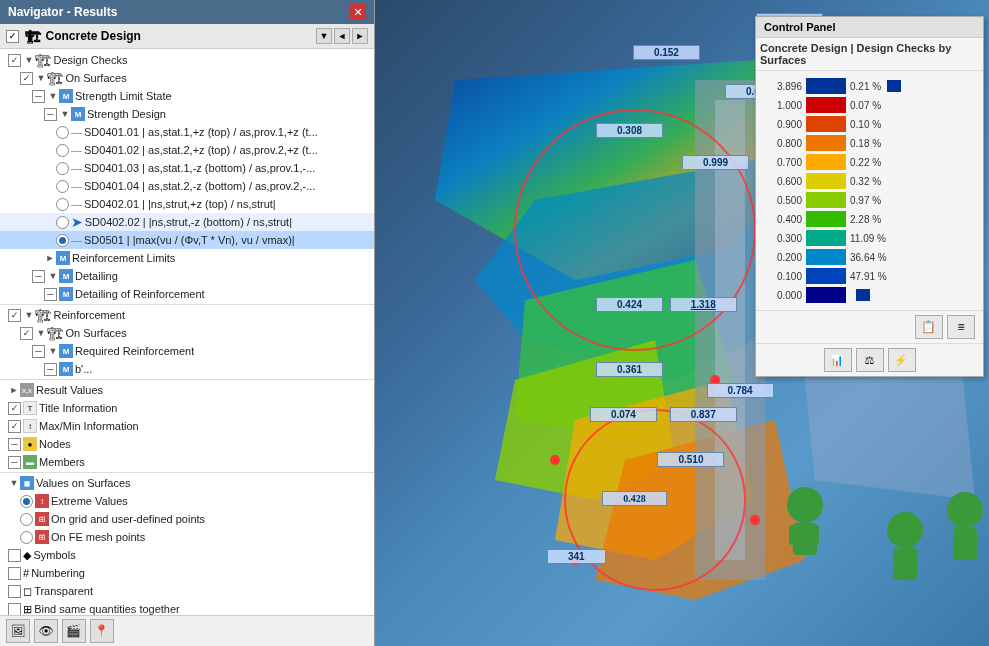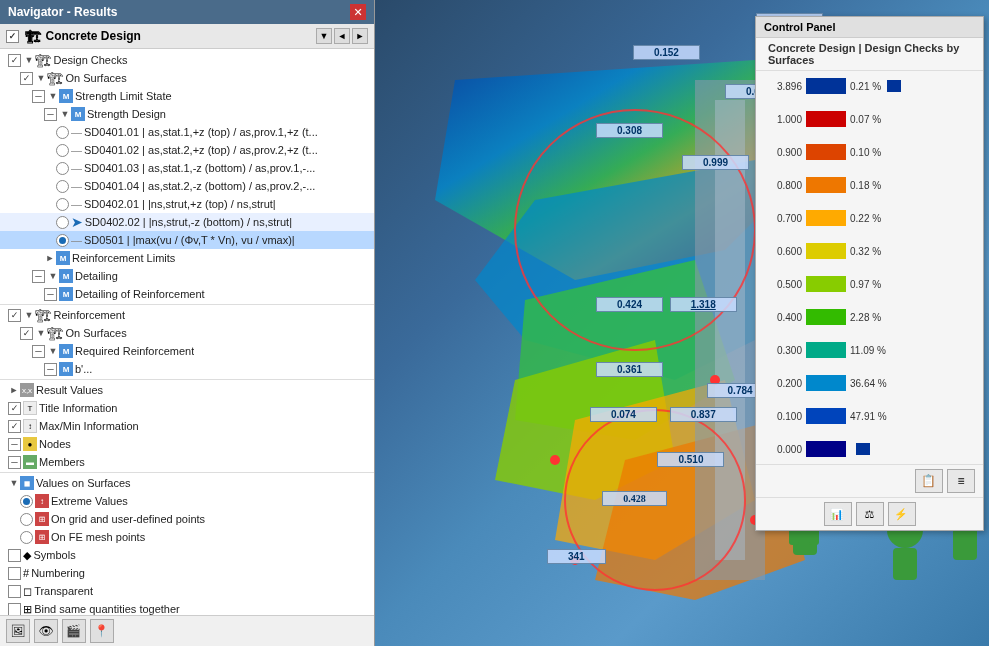--- a/index.html
+++ b/index.html
@@ -210,32 +210,32 @@
 
     .cp-title {
       background: #e0e0e0;
       padding: 4px 8px;
       font-size: 11px;
       font-weight: 600;
       border-bottom: 1px solid #ccc;
     }
 
     .cp-subtitle {
-      padding: 4px 12px;
+      padding: 4px 4px;
       font-size: 11px;
       color: #333;
       border-bottom: 1px solid #ddd;
       font-weight: 600;
     }
 
     .cp-legend {
       padding: 6px 8px;
       display: flex;
       flex-direction: column;
-      gap: 15px;
+      gap: 1px;
     }
 
     .legend-row {
       display: flex;
       align-items: center;
       gap: 4px;
       height: 18px;
     }
 
     .legend-value {

